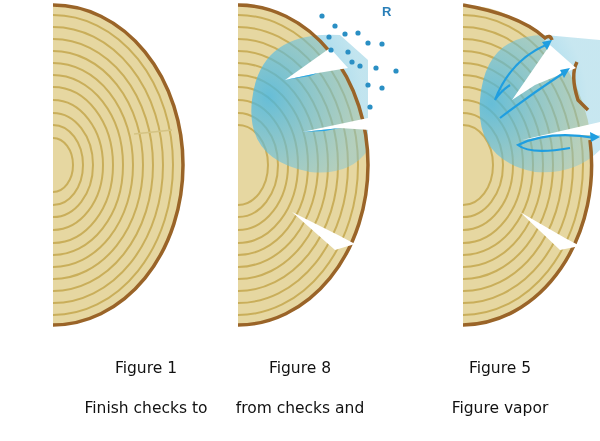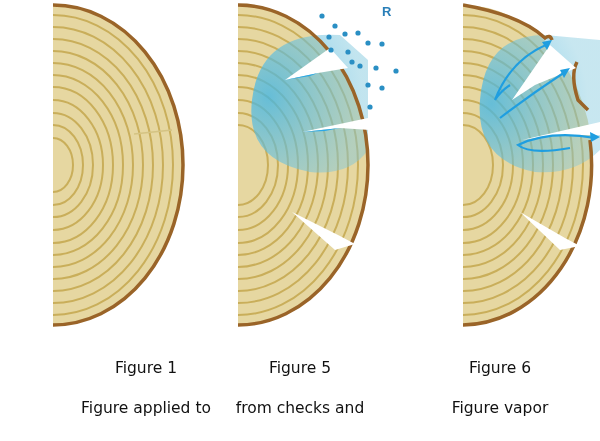--- a/index.html
+++ b/index.html
@@ -37,21 +37,21 @@
         <ellipse cx="7" cy="165" rx="40" ry="52"></ellipse>
         <ellipse cx="7" cy="165" rx="30" ry="40"></ellipse>
         <ellipse cx="7" cy="165" rx="20" ry="27"></ellipse>
       </g>
       <ellipse cx="7" cy="165" rx="130" ry="160" fill="none" stroke="#9a6428" stroke-width="3.5"></ellipse>
       <line x1="88" y1="134" x2="126" y2="130" stroke="#d4c383" stroke-width="1.5"></line>
     </g>
   </svg>
   <div class="caption" style="left:0; width:200px;">
     <span class="title">Figure 1</span>
-    <span class="title">Figure applied to</span>
+    <span class="title">Finish checks to</span>
     <span class="title">new log, no checks</span>
     
   </div>
 </div>
 
 <div class="panel" style="left:200px; width:200px;">
   <svg width="200" height="335" viewBox="0 0 200 335">
     <defs>
       <clipPath id="half2">
           <rect x="38" y="0" width="200" height="335"></rect>
@@ -100,21 +100,21 @@
       <circle cx="152" cy="62" r="2.6"></circle>
         <circle cx="160" cy="66" r="2.6"></circle>
       <circle cx="176" cy="68" r="2.6"></circle>
         <circle cx="196" cy="71" r="2.6"></circle>
       <circle cx="168" cy="85" r="2.6"></circle>
         <circle cx="182" cy="88" r="2.6"></circle>
       <circle cx="170" cy="107" r="2.6"></circle>
     </g>
   </svg>
   <div class="caption" style="left:0; width:200px;">
-    <span class="title">Figure 5</span>
+    <span class="title">Figure 8</span>
     <span class="title">from checks and</span>
     
     
   </div>
 </div>
 
 <div class="panel" style="left:400px; width:200px;">
   <svg width="200" height="335" viewBox="0 0 200 335">
     <defs>
       <clipPath id="half3">
@@ -155,19 +155,19 @@
         <path d="M 195 138 Q 150 130 118 145 Q 130 155 170 148"></path>
       </g>
       <g fill="#1f9ee0">
         <polygon points="152,40 142,42 147,50"></polygon>
         <polygon points="170,68 160,70 164,78"></polygon>
         <polygon points="200,137 190,132 191,142"></polygon>
       </g>
     </g>
   </svg>
   <div class="caption" style="left:0; width:200px;">
-    <span class="title">Figure 6</span>
+    <span class="title">Figure 5</span>
     <span class="title">Figure vapor</span>
     <span class="title">escaping the wood,</span>
     
     
   </div>
 </div>
 
 </body></html>

